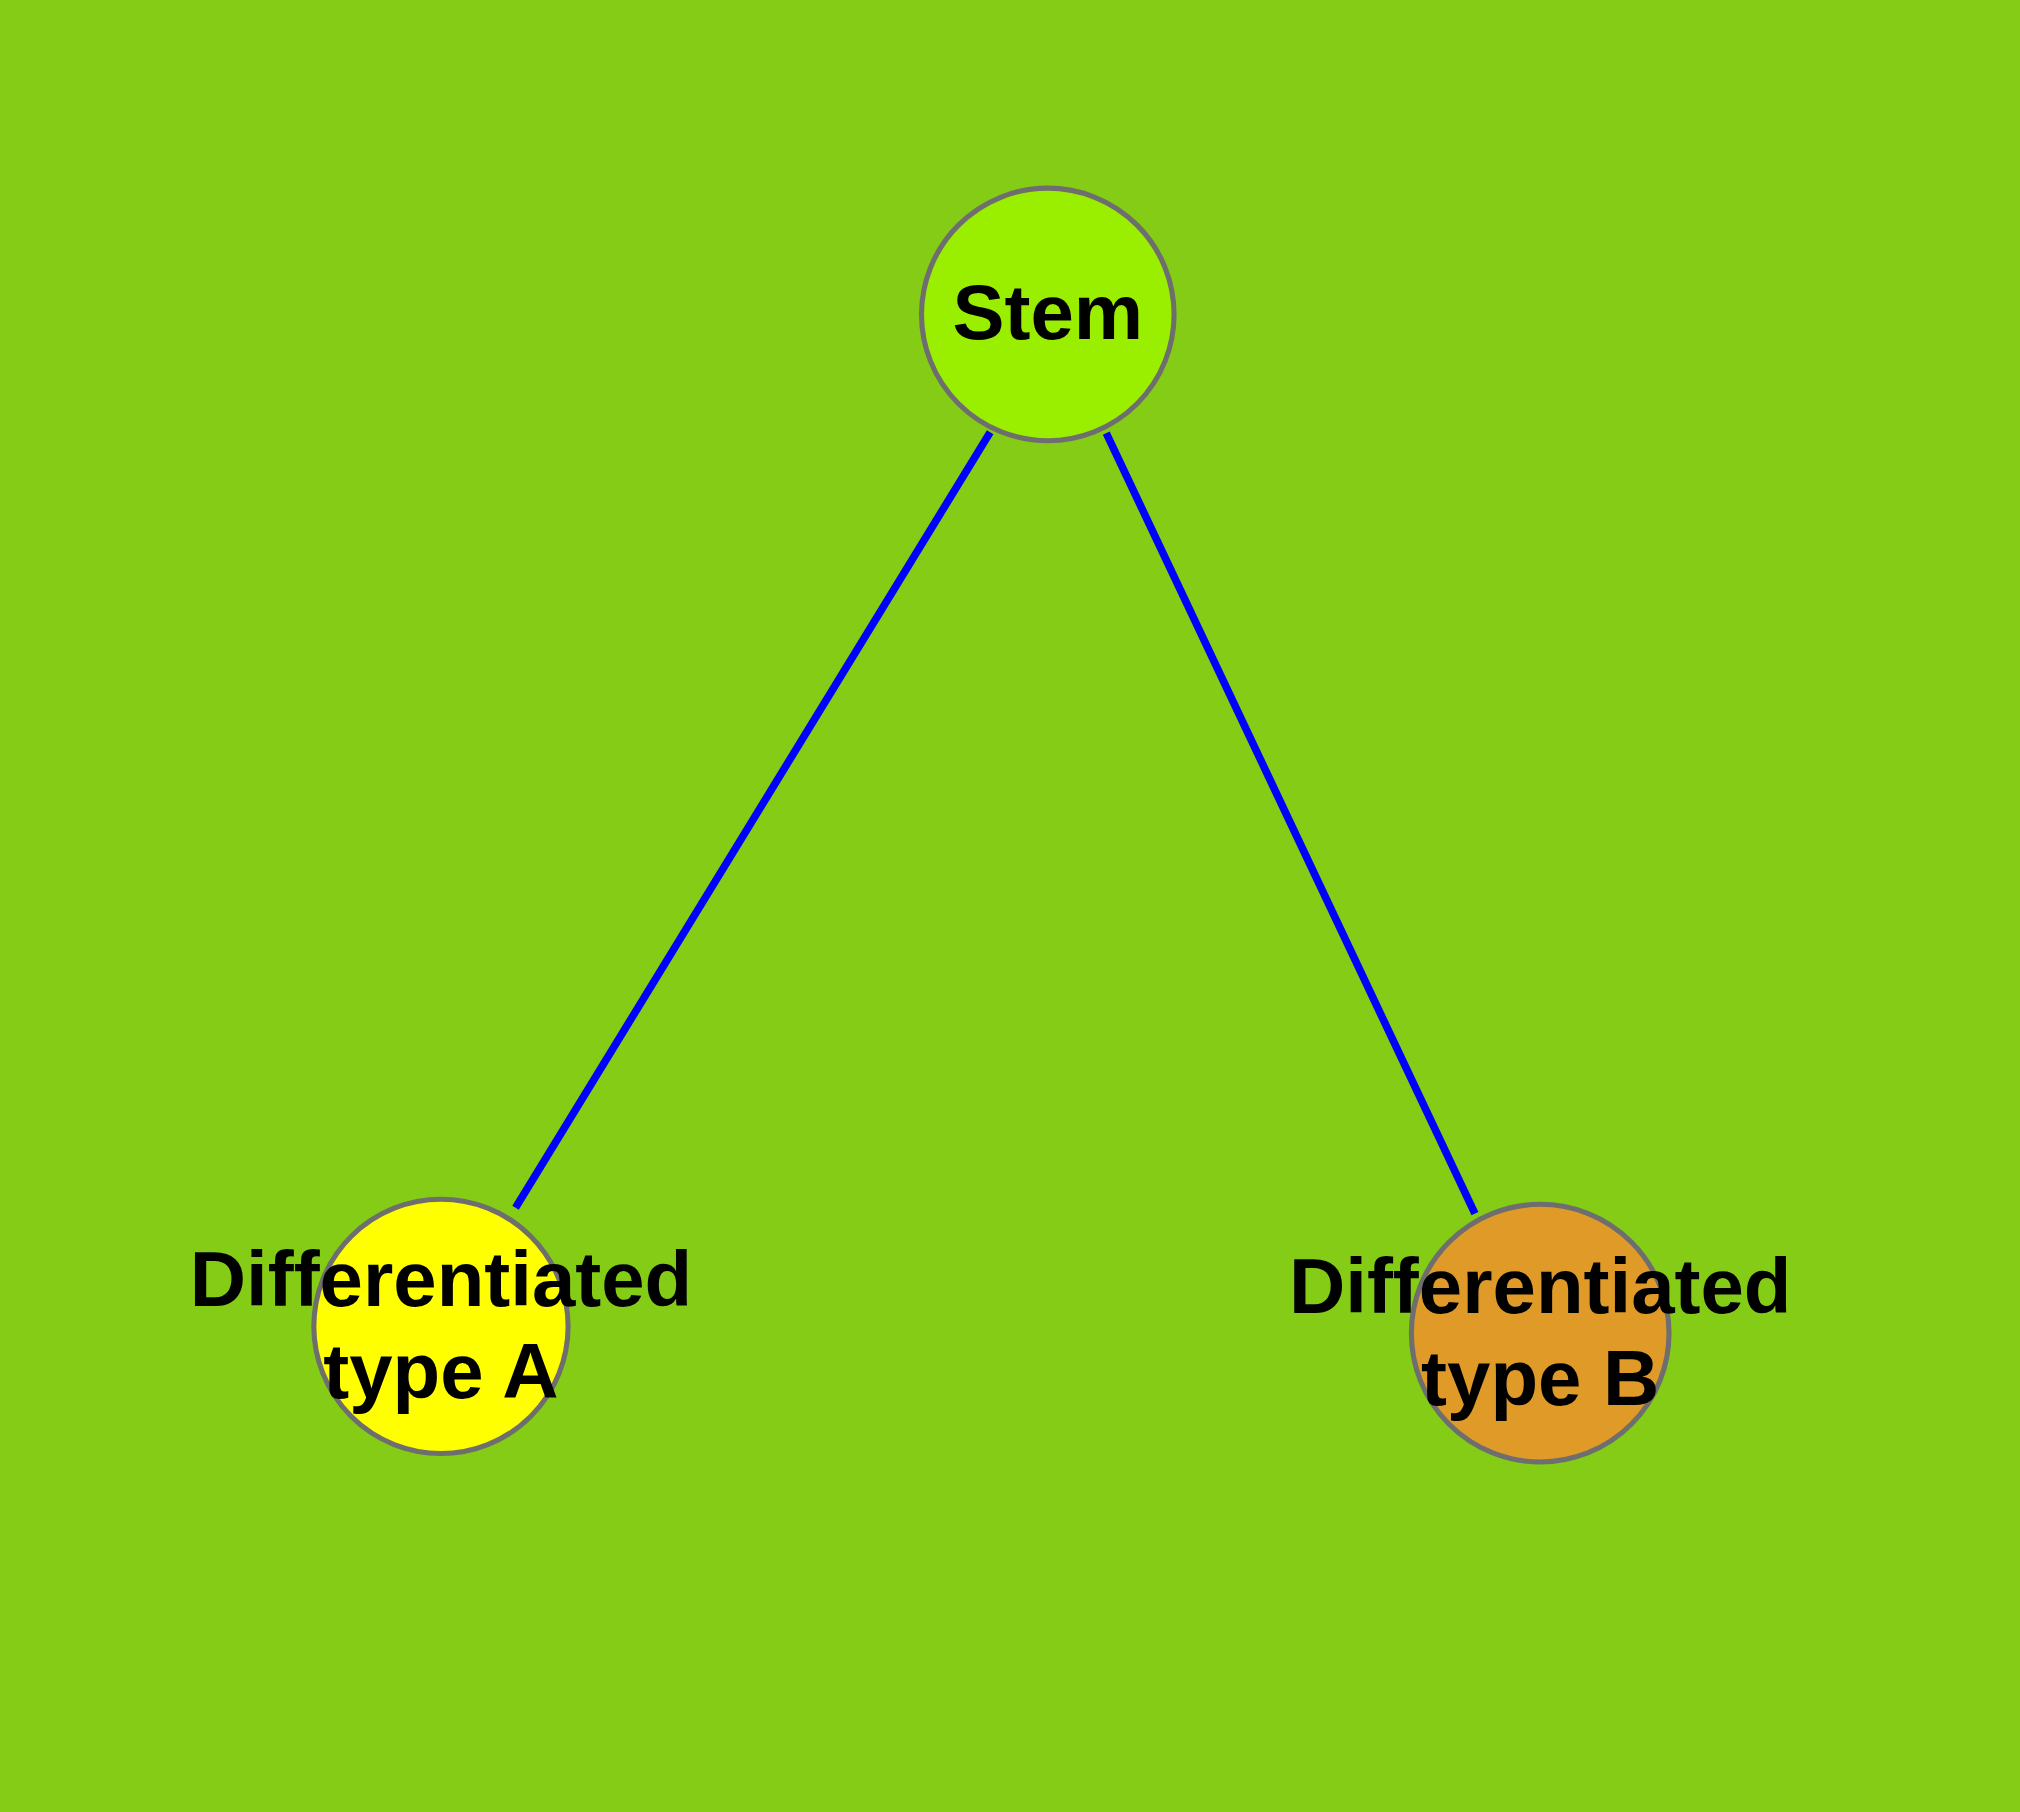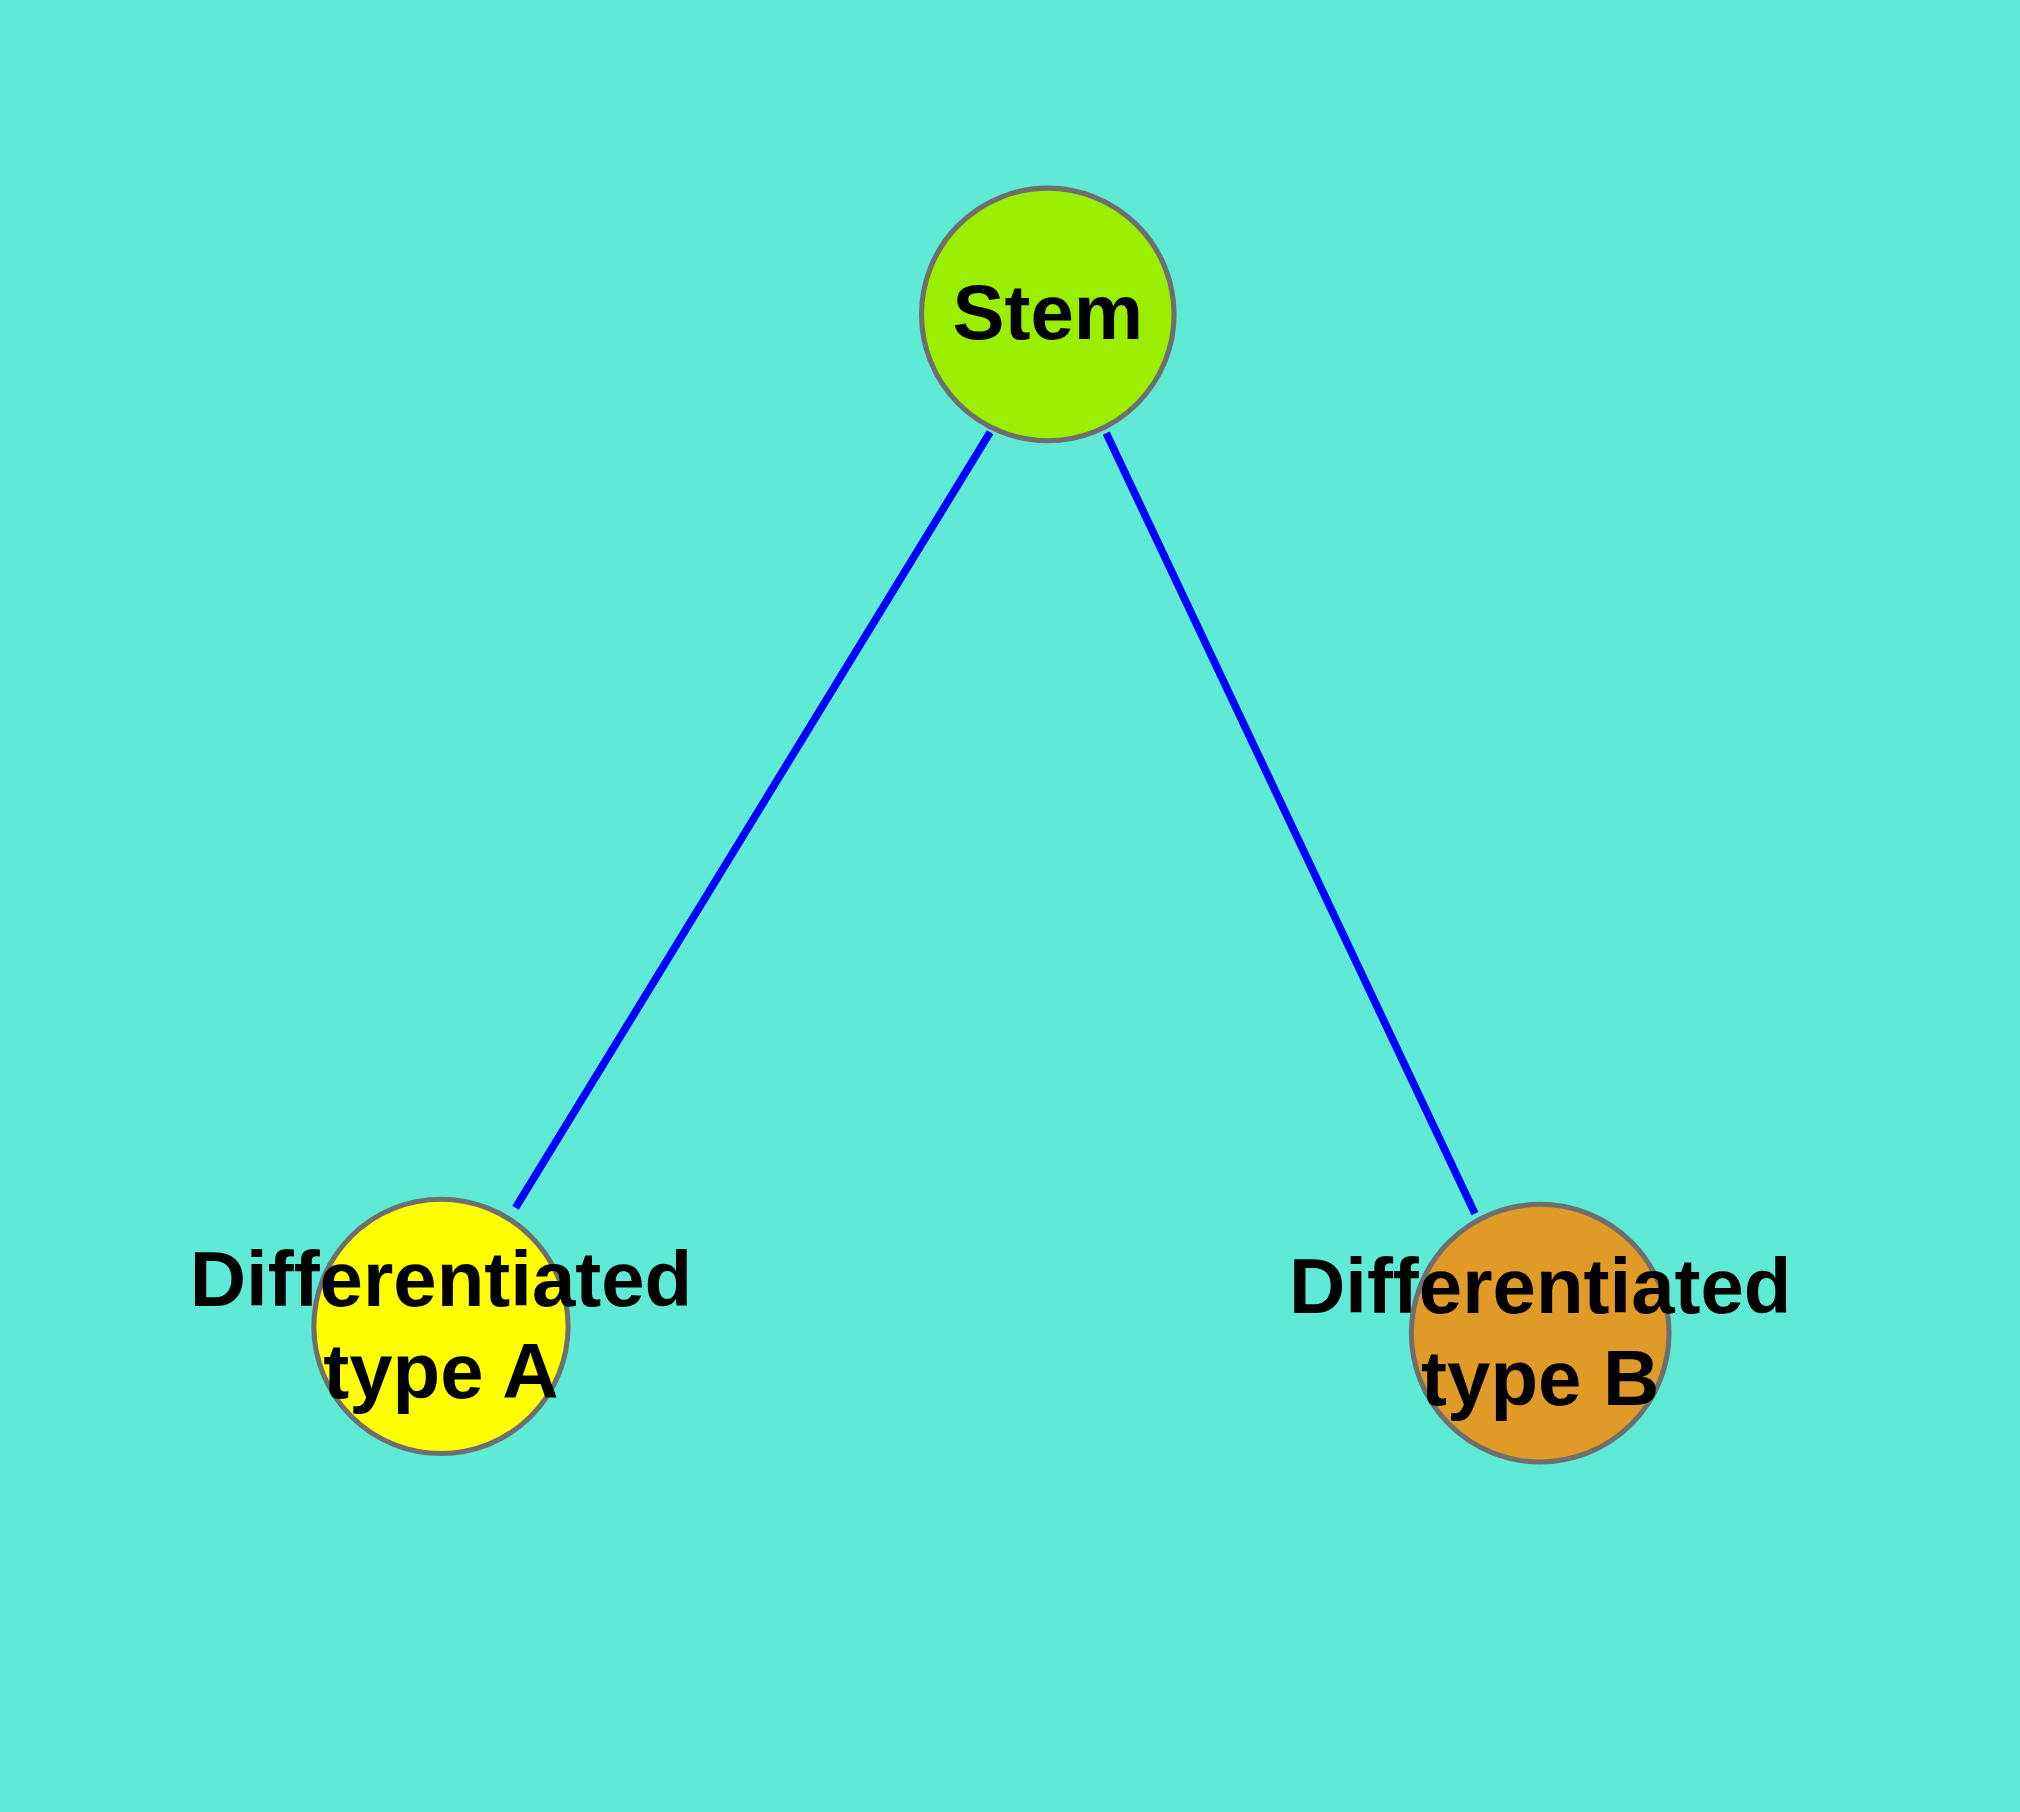--- a/index.html
+++ b/index.html
@@ -9,21 +9,21 @@
   body {
     width: 2021px;
     height: 1812px;
     overflow: hidden;
     font-family: "Liberation Sans", sans-serif;
   }
   #canvas {
     position: relative;
     width: 2021px;
     height: 1812px;
-    background: #5eead4;
+    background: #84cc16;
   }
   #graph-svg {
     position: absolute;
     top: 0;
     left: 0;
     width: 2021px;
     height: 1812px;
     display: block;
   }
   .node-label {

